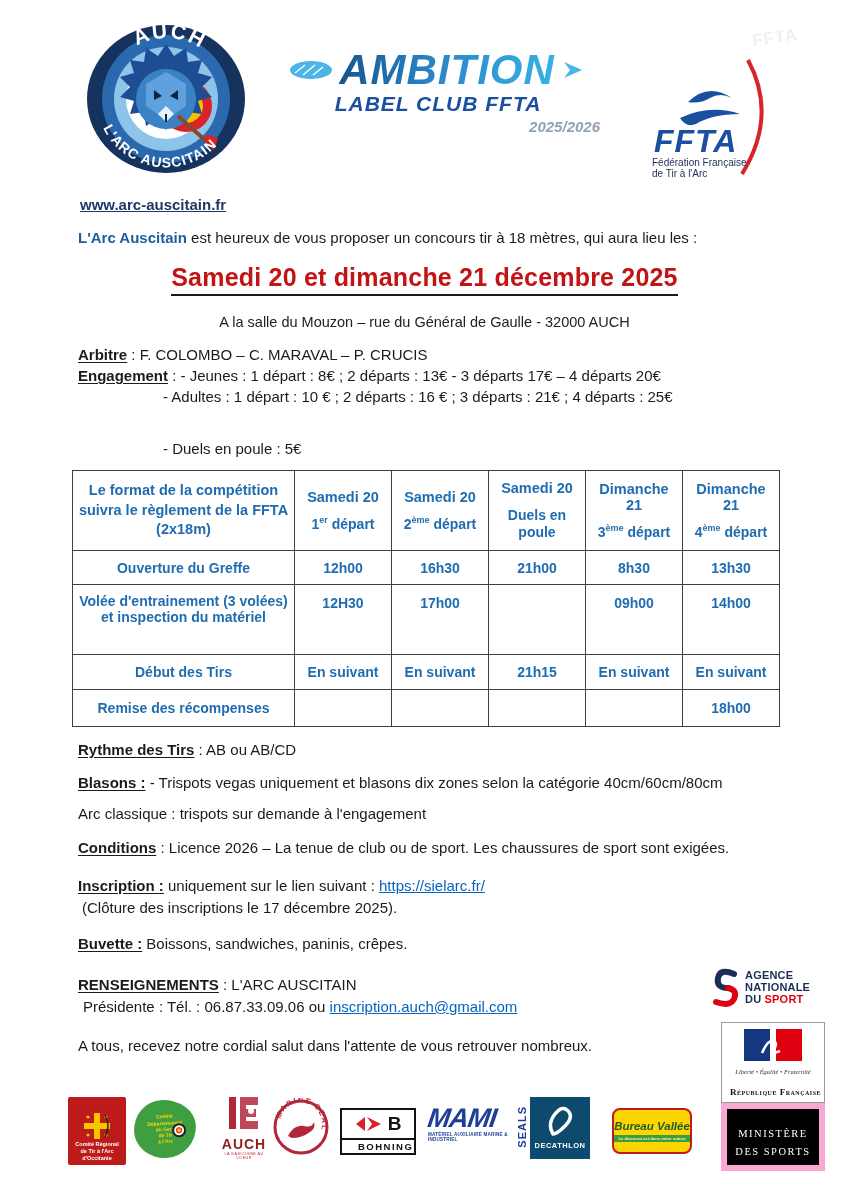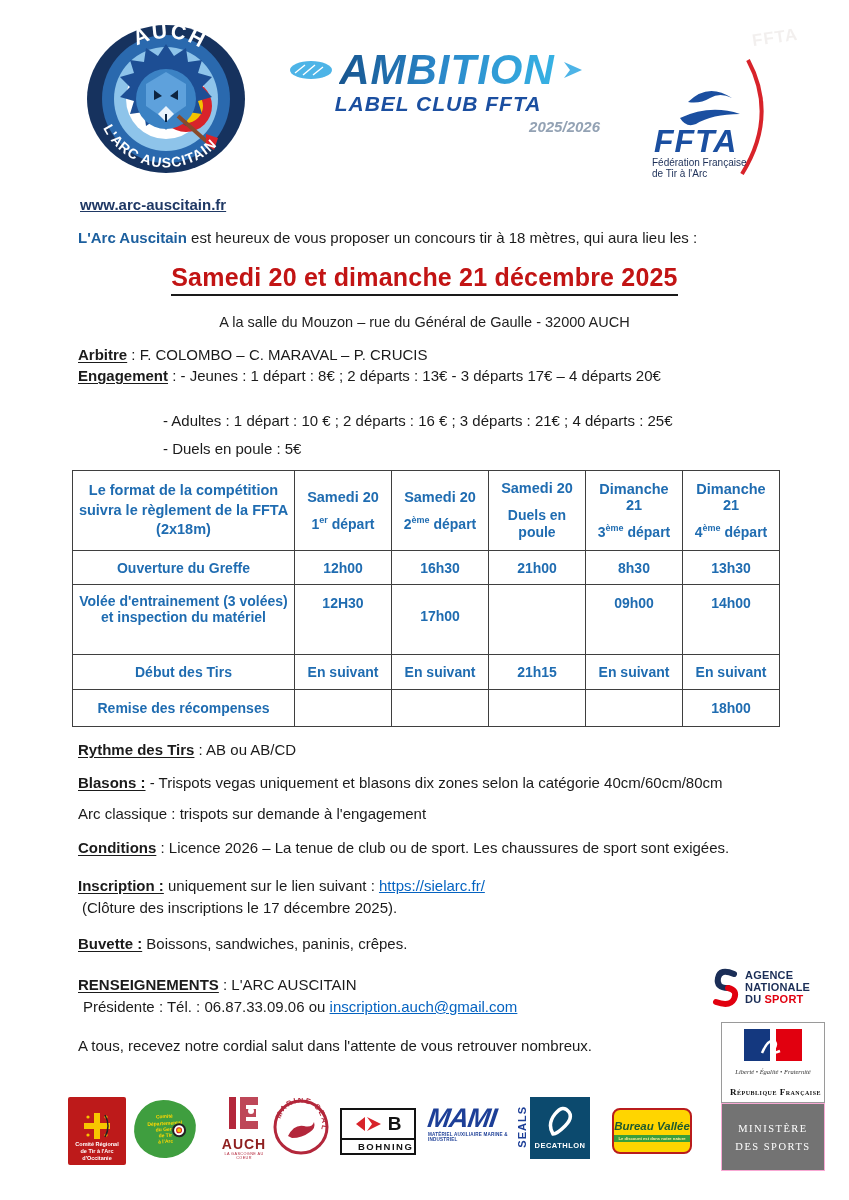--- a/index.html
+++ b/index.html
@@ -37,21 +37,21 @@
   .main-title span {
     display:inline-block; font-size:25px; font-weight:800; color:#c21414;
     border-bottom:2px solid #1a1a1a; padding-bottom:2px; letter-spacing:0.2px;
   }
   .address { left:0; top:314px; width:100%; text-align:center; font-size:14.5px; color:#222; }
 
   .bodyline { font-size:15px; color:#1b1b1b; }
   .lbl { font-weight:800; text-decoration:underline; text-underline-offset:2px; }
   .l-arbitre { left:78px; top:346px; }
   .l-engagement { left:78px; top:367px; }
-  .l-adultes { left:163px; top:412px; }
+  .l-adultes { left:163px; top:388px; }
   .l-duels { left:163px; top:440px; }
 
   
   .sched { left:72px; top:470px; width:708px; border-collapse:collapse; table-layout:fixed; }
   .sched td, .sched th {
     border:1px solid #3f3f3f; text-align:center; vertical-align:middle;
     color:#1f6cb1; font-weight:700; font-size:14px; padding:2px 4px;
   }
   .sched col.c0 { width:222px; }
   .sched .th-day { font-size:14.5px; }
@@ -75,21 +75,21 @@
   .bodyline a { color:#0563c1; text-decoration:underline; }
 
   
   .ans { left:710px; top:966px; width:120px; display:flex; align-items:center; gap:5px; }
   .ans-text { font-size:11px; font-weight:900; color:#1b2e57; line-height:1.1; letter-spacing:0.2px; }
   .ans-text .red { color:#e1000f; }
   .gov-col { left:721px; top:1022px; width:104px; }
   .rf-box { border:1px solid #9a9a9a; background:#fff; padding:6px 3px 5px; text-align:center; }
   .rf-motto { font-family:"Liberation Serif", serif; font-style:italic; font-size:6.5px; color:#333; margin-top:3px; }
   .rf-name { font-family:"Liberation Serif", serif; font-variant:small-caps; font-size:9px; font-weight:700; color:#111; letter-spacing:0.5px; margin-top:12px;text-align:right; }
-  .min-box { background:#737373; border:1px solid #f9a8d4; height:68px; text-align:center;
+  .min-box { background:#000000; border:6px solid #f9a8d4; height:68px; text-align:center;
     color:#fff; font-family:"Liberation Serif", serif; font-size:10.5px; letter-spacing:1.5px; padding-top:16px; line-height:1.7; }
 
   
   .p-occ { left:68px; top:1097px; width:58px; height:68px; background:#bd1a1a; border-radius:2px;
     display:flex; flex-direction:column; align-items:center; justify-content:flex-end; padding-bottom:3px; }
   .p-occ .txt { color:#fff; font-size:5.5px; font-weight:700; text-align:center; line-height:1.3; }
   .p-gers { left:134px; top:1100px; width:62px; height:58px; background:#3f9e3f;
     border-radius:46% 54% 50% 50% / 52% 46% 54% 48%; transform:rotate(-3deg);
     display:flex; flex-direction:column; align-items:center; justify-content:center; position:absolute; }
   .p-gers .txt { color:#ffd700; font-size:5px; font-weight:700; text-align:center; line-height:1.25; }
@@ -232,21 +232,21 @@
       <td>Ouverture du Greffe</td>
       <td>12h00</td>
       <td>16h30</td>
       <td>21h00</td>
       <td>8h30</td>
       <td>13h30</td>
     </tr>
     <tr class="row-h3">
       <td style="vertical-align:top; padding-top:8px;">Volée d'entrainement (3 volées) et inspection du matériel</td>
       <td style="vertical-align:top; padding-top:10px;">12H30</td>
-      <td style="vertical-align:top; padding-top:23px;">17h00</td>
+      <td style="vertical-align:top; padding-top:10px;">17h00</td>
       <td style="vertical-align:top; padding-top:10px;"></td>
       <td style="vertical-align:top; padding-top:10px;">09h00</td>
       <td style="vertical-align:top; padding-top:10px;">14h00</td>
     </tr>
     <tr class="row-h4">
       <td>Début des Tirs</td>
       <td>En suivant</td>
       <td>En suivant</td>
       <td>21h15</td>
       <td>En suivant</td>

